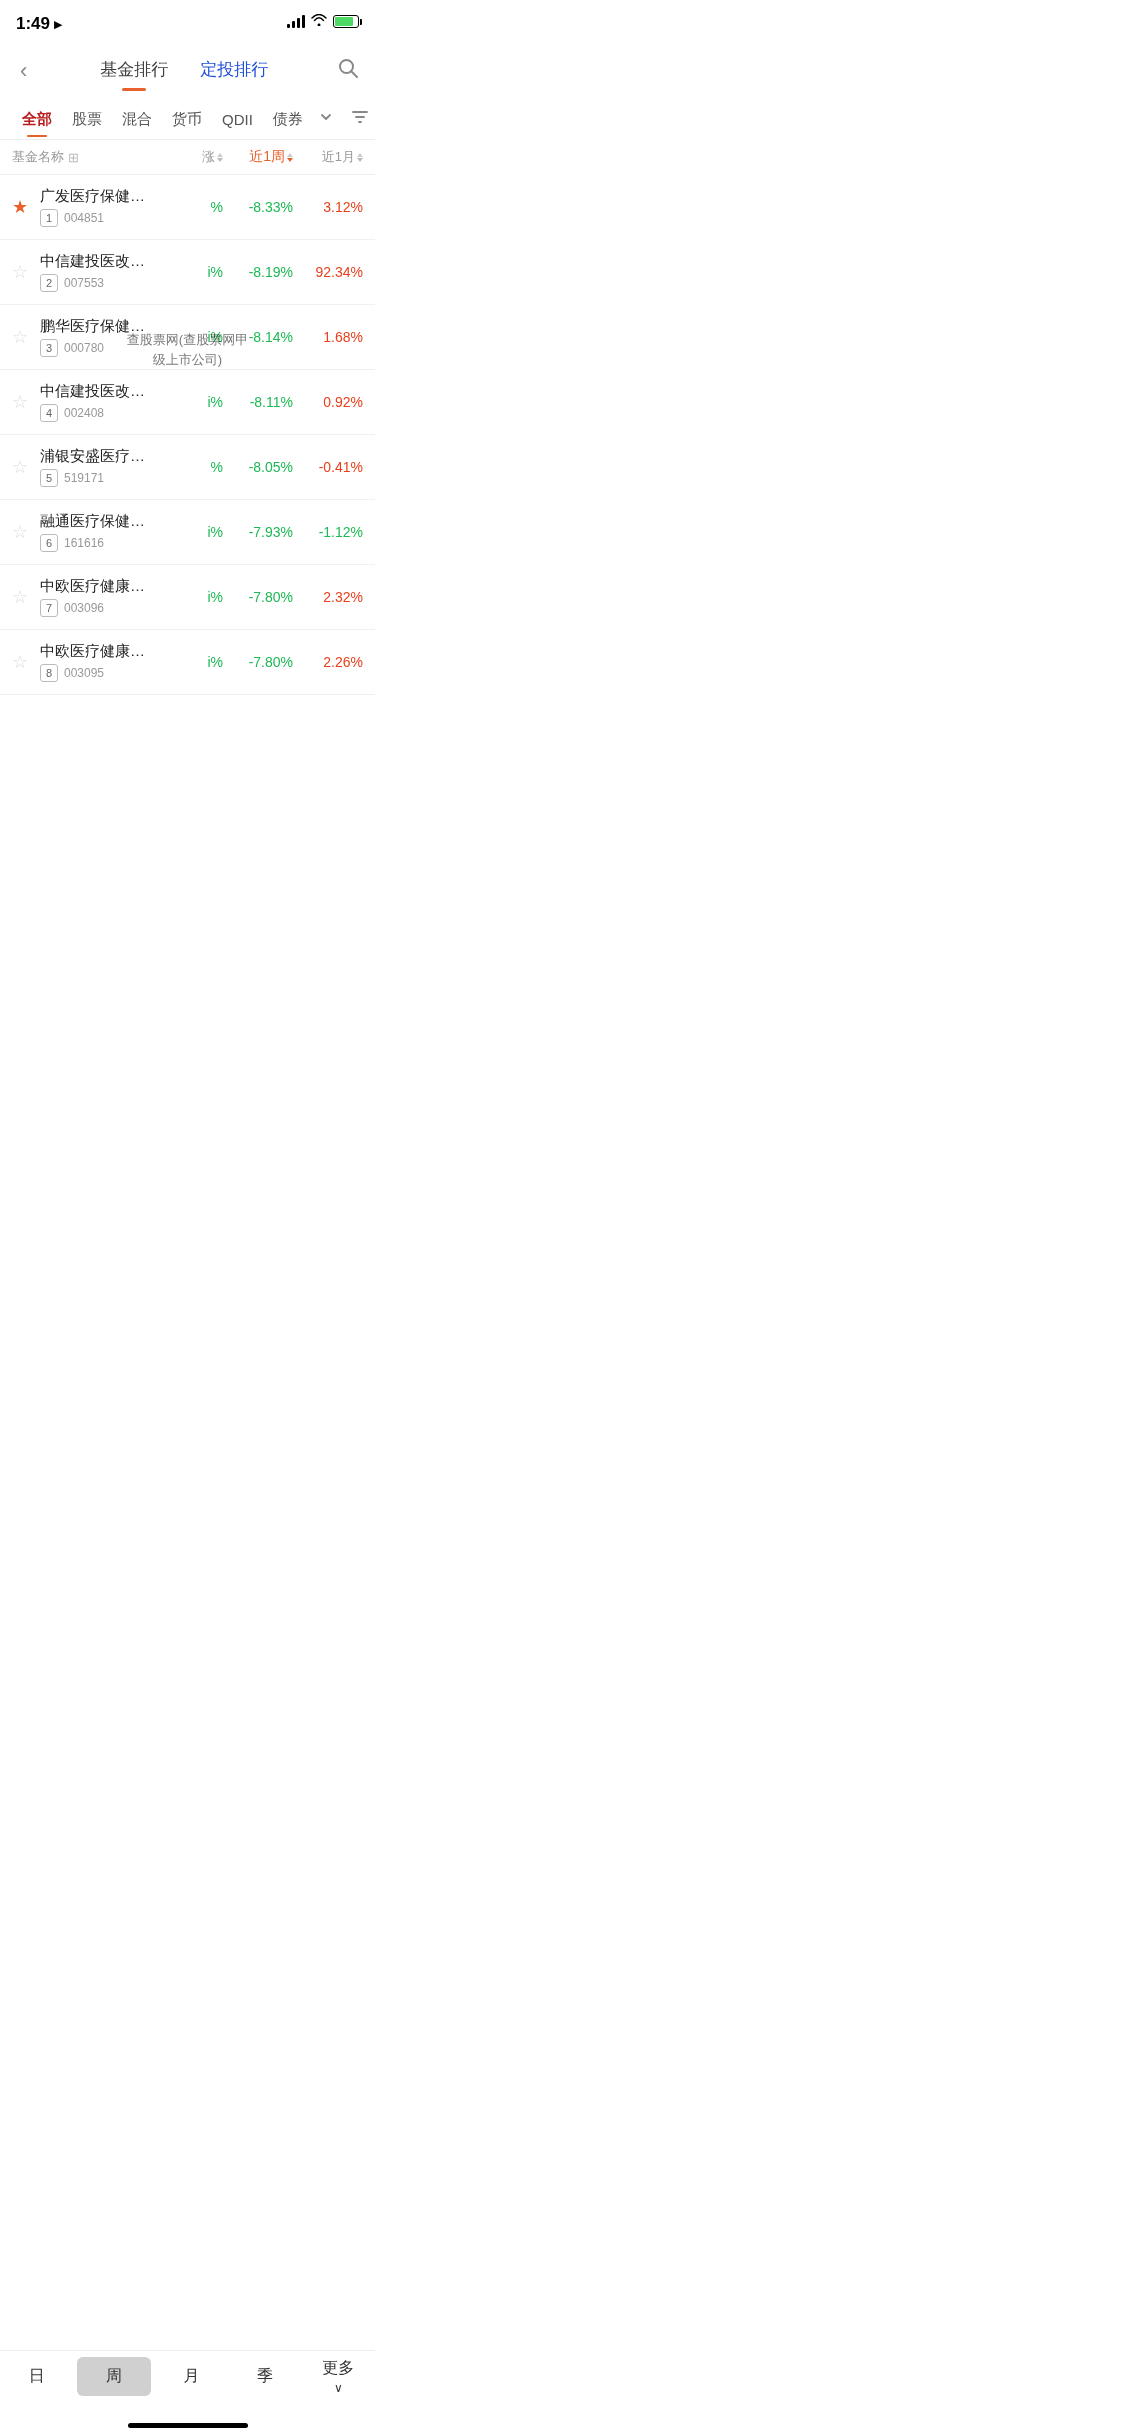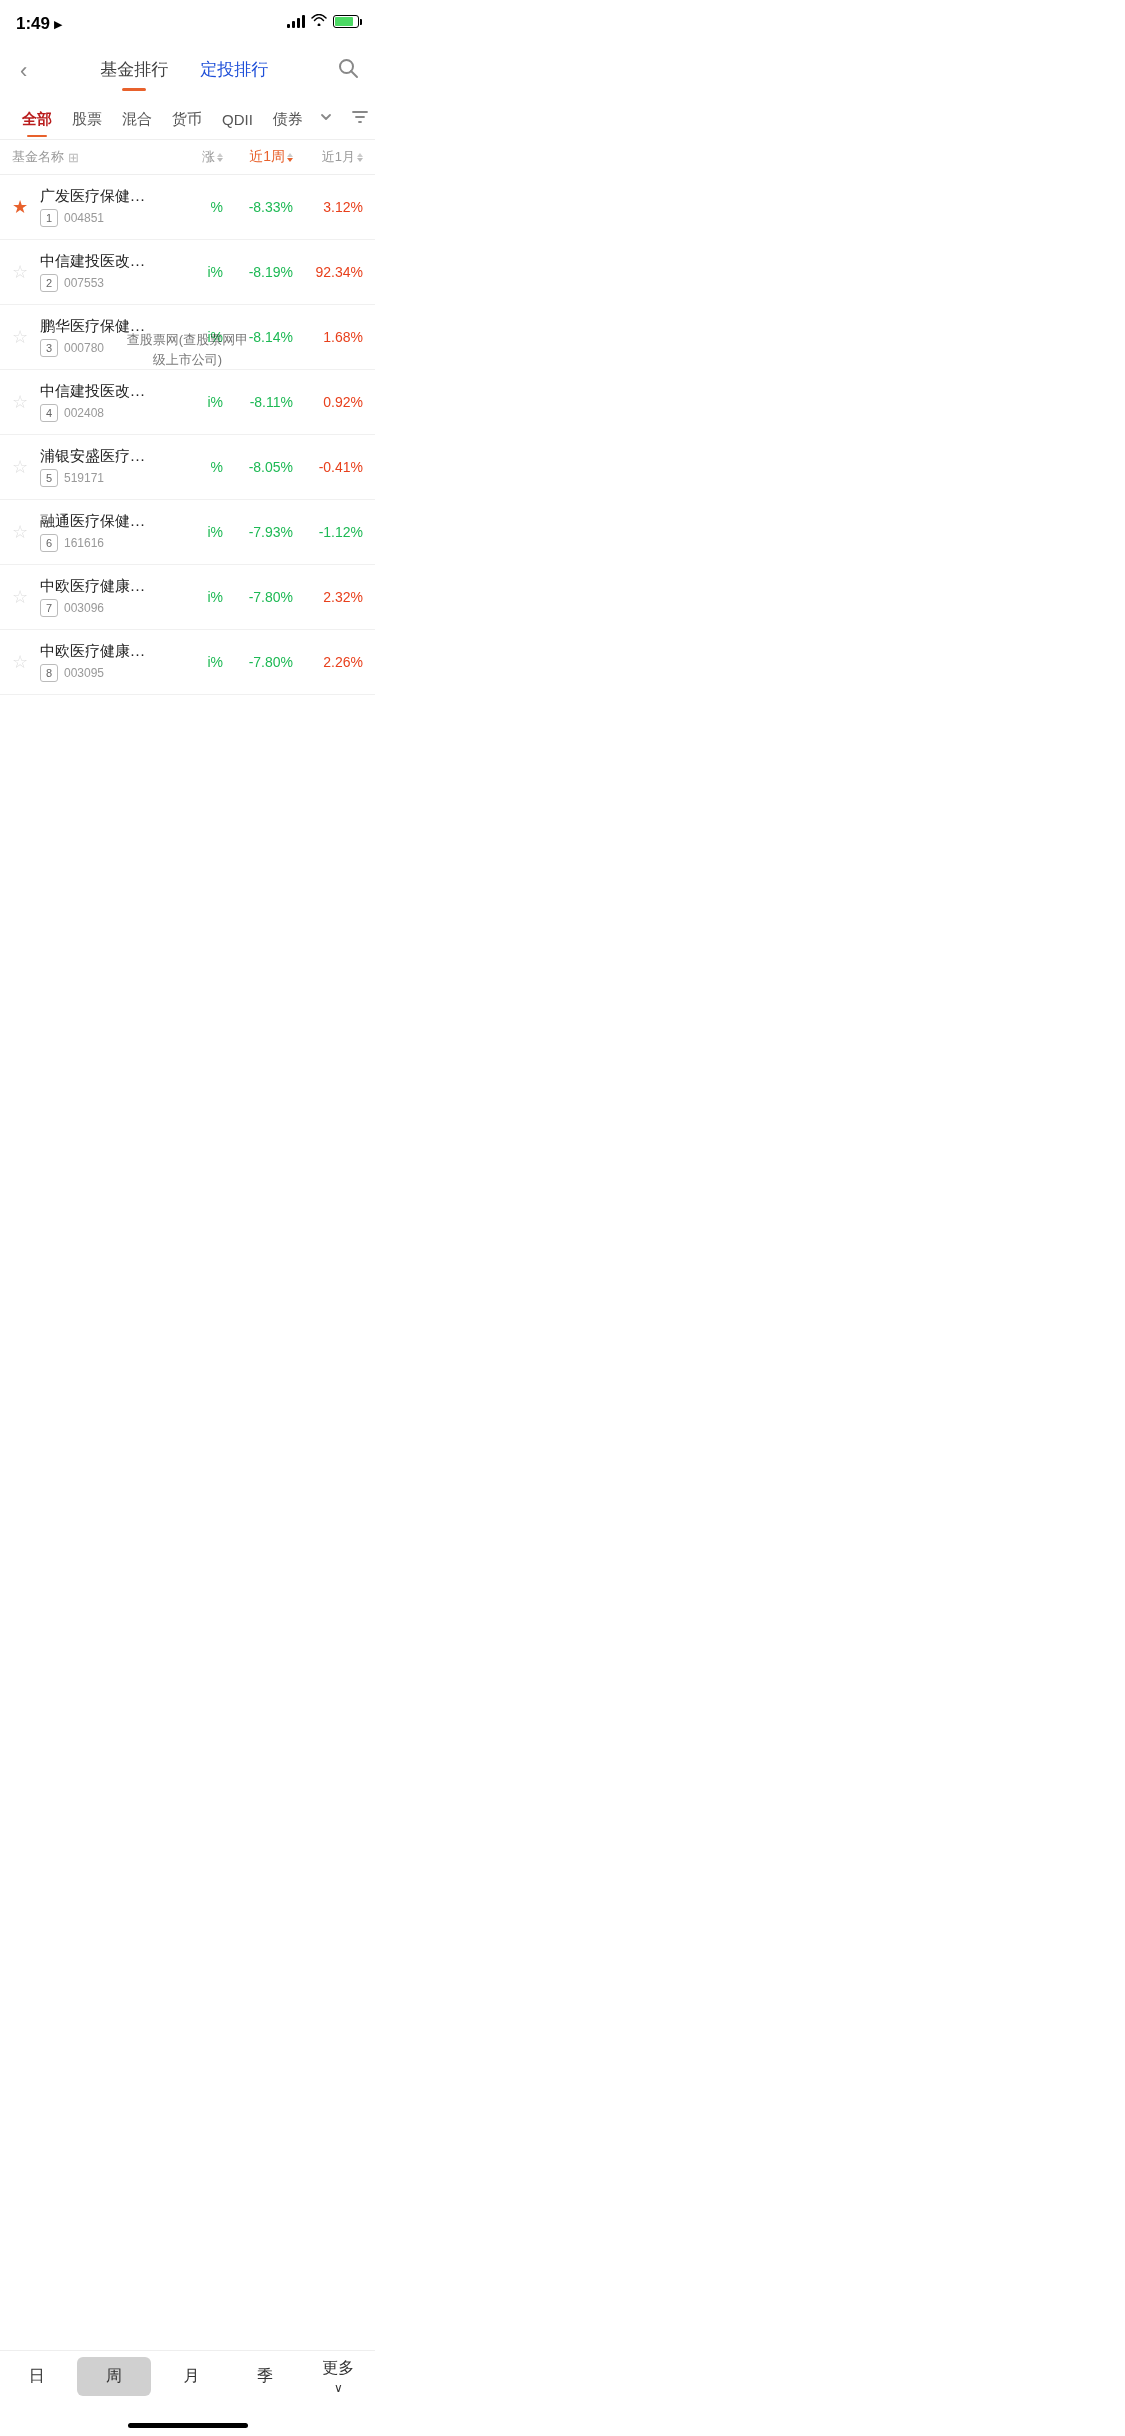--- a/index.html
+++ b/index.html
@@ -240,21 +240,20 @@
       flex: 1;
       min-width: 0;
     }
     .fund-name {
       font-size: 15px;
       color: #222;
       font-weight: 500;
       white-space: nowrap;
       overflow: hidden;
       text-overflow: ellipsis;
-      font-family: Liberation Serif, serif;
     }
     .fund-rank-code {
       display: flex;
       align-items: center;
       gap: 6px;
       margin-top: 3px;
     }
     .fund-rank {
       width: 18px;
       height: 18px;

